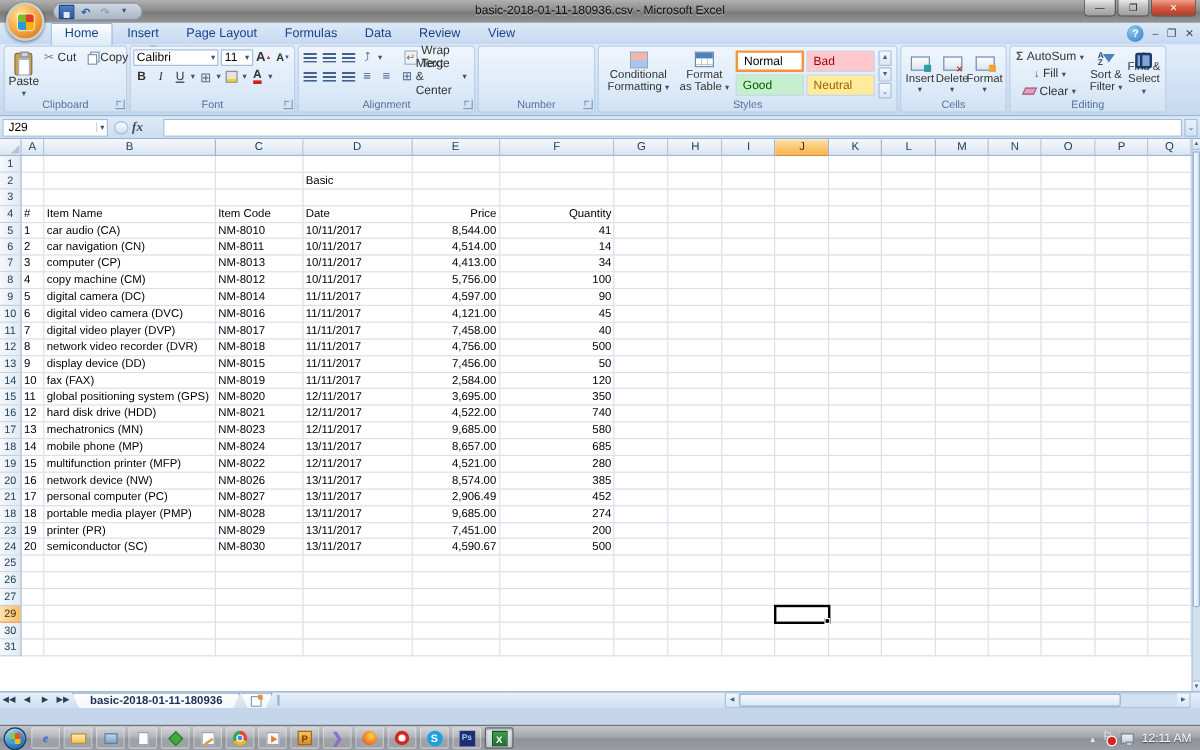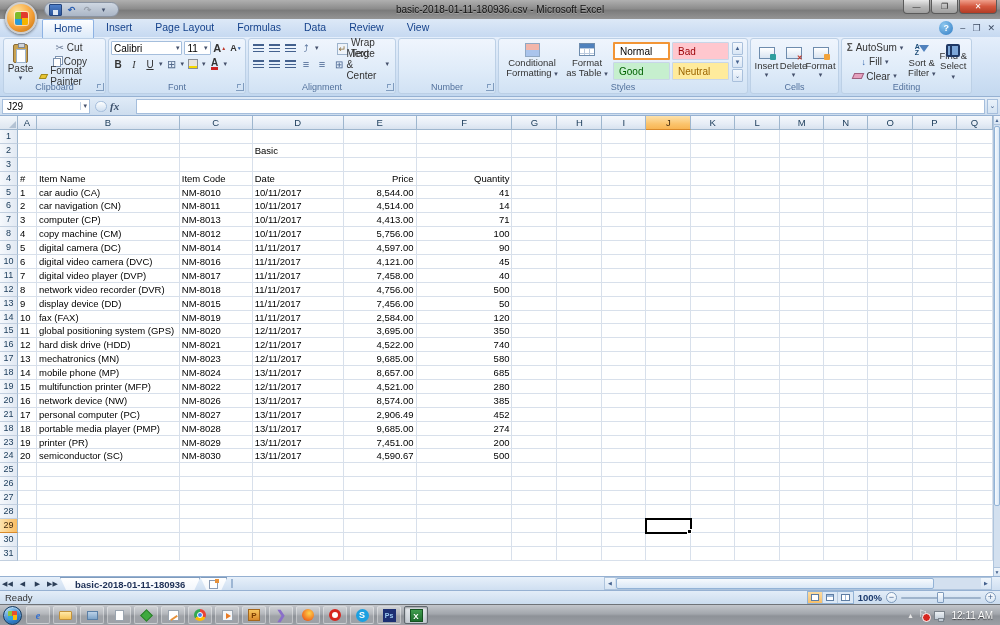--- a/index.html
+++ b/index.html
@@ -32,21 +32,21 @@
   .qat-btn{width:13px;height:12px;font-size:9px;line-height:12px;text-align:center;}
   .qat-btn.save{background:linear-gradient(#4f7fc9,#2c569b);border:1px solid #24457e;border-radius:1px;position:relative;}
   .qat-btn.save::before{content:"";position:absolute;left:3px;top:5px;width:5px;height:5px;background:#dfe8f4;}
   .qat-btn.undo::before{content:"↶";color:#2c5fb0;font-weight:bold;}
   .qat-btn.redo::before{content:"↷";color:#9aa2ad;font-weight:bold;}
   .qat-btn.dd::before{content:"▾";color:#43506b;font-size:7px;}
 
   
   .tabrow{position:absolute;top:19px;left:0;right:0;height:18px;
     background:linear-gradient(#dde9f7,#c6d9f1);}
-  .tabs{margin-left:42px;display:flex;gap:1px;height:100%;}
+  .tabs{margin-left:42px;display:flex;gap:1px;height:100%;align-items:flex-end;}
   .rtab{padding:2px 11px 3px;font-size:10.5px;color:#15428b;}
   .rtab.active{background:linear-gradient(#fdfeff,#e9f1fb 60%,#dcebfa);border:1px solid #8db2e3;border-bottom:none;
     border-radius:2px 2px 0 0;margin-bottom:-1px;padding-bottom:4px;z-index:5;}
   .ribbon-right{position:absolute;right:5px;top:2px;display:flex;align-items:center;gap:7px;}
   .help-btn{width:14px;height:14px;border-radius:50%;background:radial-gradient(circle at 35% 30%,#8ec8ef,#2f7bc4);
     color:#fff;font-size:9px;font-weight:bold;text-align:center;line-height:14px;}
   .wb-ctrl{color:#3c4a61;font-size:9px;line-height:14px;}
   .wb-ctrl.wmin::before{content:"–";}
   .wb-ctrl.wres::before{content:"❐";}
   .wb-ctrl.wclo::before{content:"✕";}
@@ -64,21 +64,21 @@
   .combo{background:#fff;border:1px solid #a5bedc;height:14px;display:flex;align-items:center;
     font-size:10px;padding:0 2px;justify-content:space-between;border-radius:1px;}
   .sq{border:1px solid transparent;border-radius:2px;display:flex;align-items:center;justify-content:center;}
 
   
   .g-clipboard{width:103px;}
   .paste-btn{width:36px;display:flex;flex-direction:column;align-items:center;font-size:10px;color:#333;}
   .paste-ic{position:relative;width:15px;height:19px;background:#caa24f;border:1px solid #8a6d3b;border-radius:2px;margin-top:1px;}
   .paste-ic::before{content:"";position:absolute;left:2px;top:4px;width:8px;height:12px;background:#fff;border:1px solid #9db3cc;}
   .paste-ic::after{content:"";position:absolute;left:4px;top:-2px;width:5px;height:3px;background:#ced4db;border:1px solid #83888f;}
-  .clip-small{display:flex;flex-direction:column;gap:1px;font-size:10px;color:#333;}
+  .clip-small{display:flex;gap:1px;font-size:10px;color:#333;}
   .sbtn{display:flex;align-items:center;gap:3px;height:14px;padding:0 2px;}
   .cut-ic::before{content:"✂";color:#6b7b96;font-size:10px;}
   .copy-ic{width:8px;height:9px;border:1px solid #7d93b0;background:#fff;box-shadow:2px -2px 0 -1px #fff,2px -2px 0 0 #7d93b0;margin:2px 0 0 2px;}
   .fp-ic{width:9px;height:5px;background:#e8c531;border:1px solid #a08a1e;transform:skewX(-25deg);margin-left:2px;}
 
   
   .g-font{width:138px;}
   .g-font .g-body{flex-direction:column;gap:2px;}
   .f-row{display:flex;gap:2px;align-items:center;}
   .combo.fname{width:74px;}
@@ -660,21 +660,21 @@
         <div class="g-cell" style="width: 44px;"></div>
         <div class="g-cell" style="width: 36px;"></div>
       </div>
       <div class="g-row">
         <div class="g-rowh">7</div>
         <div class="g-cell" style="width: 19px;">3</div>
         <div class="g-cell" style="width: 143px;">computer (CP)</div>
         <div class="g-cell" style="width: 73px;">NM-8013</div>
         <div class="g-cell" style="width: 91px;">10/11/2017</div>
         <div class="g-cell num" style="width: 73px;">4,413.00</div>
-        <div class="g-cell num" style="width: 96px;">71</div>
+        <div class="g-cell num" style="width: 96px;">34</div>
         <div class="g-cell" style="width: 45px;"></div>
         <div class="g-cell" style="width: 45px;"></div>
         <div class="g-cell" style="width: 44px;"></div>
         <div class="g-cell" style="width: 45px;"></div>
         <div class="g-cell" style="width: 44px;"></div>
         <div class="g-cell" style="width: 45px;"></div>
         <div class="g-cell" style="width: 44px;"></div>
         <div class="g-cell" style="width: 44px;"></div>
         <div class="g-cell" style="width: 45px;"></div>
         <div class="g-cell" style="width: 44px;"></div>
@@ -1074,40 +1074,20 @@
         <div class="g-cell" style="width: 45px;"></div>
         <div class="g-cell" style="width: 44px;"></div>
         <div class="g-cell" style="width: 45px;"></div>
         <div class="g-cell" style="width: 44px;"></div>
         <div class="g-cell" style="width: 44px;"></div>
         <div class="g-cell" style="width: 45px;"></div>
         <div class="g-cell" style="width: 44px;"></div>
         <div class="g-cell" style="width: 36px;"></div>
       </div>
       <div class="g-row">
-        <div class="g-rowh">28</div>
-        <div class="g-cell" style="width: 19px;"></div>
-        <div class="g-cell" style="width: 143px;"></div>
-        <div class="g-cell" style="width: 73px;"></div>
-        <div class="g-cell" style="width: 91px;"></div>
-        <div class="g-cell num" style="width: 73px;"></div>
-        <div class="g-cell num" style="width: 96px;"></div>
-        <div class="g-cell" style="width: 45px;"></div>
-        <div class="g-cell" style="width: 45px;"></div>
-        <div class="g-cell" style="width: 44px;"></div>
-        <div class="g-cell" style="width: 45px;"></div>
-        <div class="g-cell" style="width: 44px;"></div>
-        <div class="g-cell" style="width: 45px;"></div>
-        <div class="g-cell" style="width: 44px;"></div>
-        <div class="g-cell" style="width: 44px;"></div>
-        <div class="g-cell" style="width: 45px;"></div>
-        <div class="g-cell" style="width: 44px;"></div>
-        <div class="g-cell" style="width: 36px;"></div>
-      </div>
-      <div class="g-row">
         <div class="g-rowh sel">29</div>
         <div class="g-cell" style="width: 19px;"></div>
         <div class="g-cell" style="width: 143px;"></div>
         <div class="g-cell" style="width: 73px;"></div>
         <div class="g-cell" style="width: 91px;"></div>
         <div class="g-cell num" style="width: 73px;"></div>
         <div class="g-cell num" style="width: 96px;"></div>
         <div class="g-cell" style="width: 45px;"></div>
         <div class="g-cell" style="width: 45px;"></div>
         <div class="g-cell" style="width: 44px;"></div>
@@ -1179,37 +1159,20 @@
       <span class="newsheet-ic"></span>
     </div>
     <div class="tab-split"></div>
     <div class="hscroll">
       <span class="hs-arrow">◀</span>
       <div class="hs-thumb"></div>
       <span class="hs-arrow" style="margin-left:auto;">▶</span>
     </div>
   </div>
 
-  <div class="statusbar">
-    <span class="status-text">Ready</span>
-    <div class="sb-right">
-      <div class="view-btns">
-        <span class="vb active"></span>
-        <span class="vb pagelayout"></span>
-        <span class="vb pagebreak"></span>
-      </div>
-      <span class="zoom-label">100%</span>
-      <span class="zoom-circle">−</span>
-      <div class="zoom-slider">
-        <div class="zs-track"></div>
-        <div class="zs-thumb"></div>
-      </div>
-      <span class="zoom-circle">+</span>
-    </div>
-  </div>
 
   <div class="taskbar">
     <div class="start-orb">
       <span class="start-flag"></span>
     </div>
     <div class="apps" id="taskbar-apps">
         <div class="app ap-ie">
           <span class="ap-glyph">e</span>
         </div>
         <div class="app ap-explorer">

